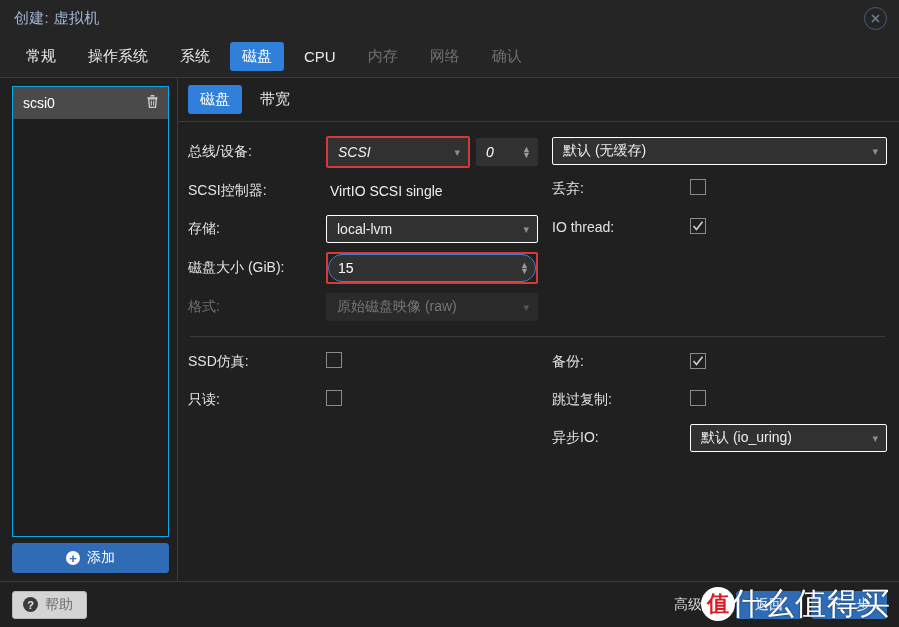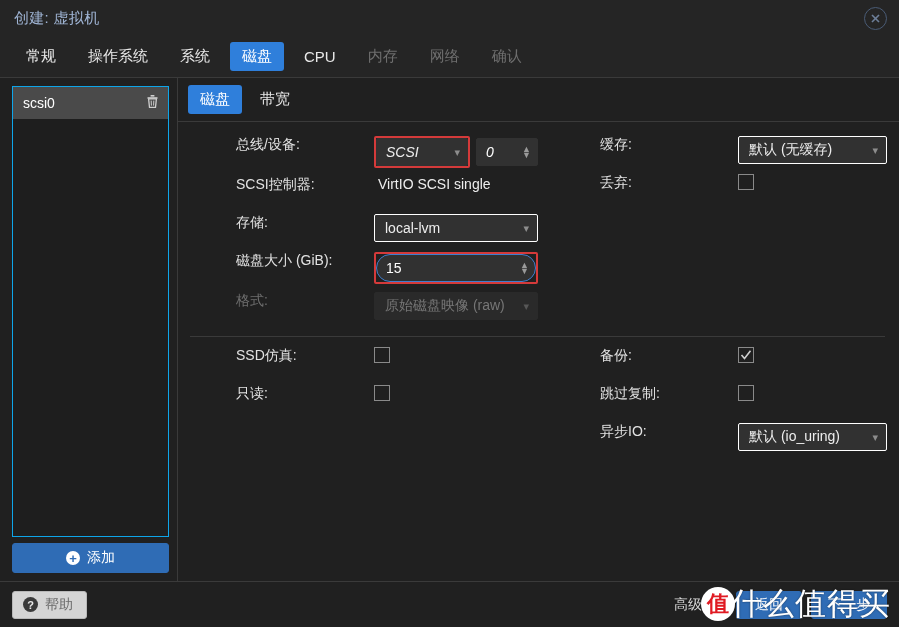--- a/index.html
+++ b/index.html
@@ -137,21 +137,21 @@
     flex: 1 1 auto;
     padding: 14px 12px 0 10px;
     display: flex; flex-direction: column;
     min-height: 0;
   }
   .form-cols { display: flex; }
   .col { display: flex; flex-direction: column; gap: 8px; }
   .col-left  { width: 350px; flex: 0 0 350px; }
   .col-right { flex: 1 1 auto; padding-left: 14px; }
 
-  .row { display: flex; align-items: flex-start; min-height: 30px; margin-left: 48px; }
+  .row { display: flex; align-items: center; min-height: 30px; }
   .lbl {
     color: #e2e2e2; font-size: 14px;
     flex: 0 0 auto; white-space: nowrap;
   }
   .col-left .lbl  { width: 138px; }
   .col-right .lbl { width: 138px; }
   .lbl.dim { color: #6d6d6d; }
   .ctl { flex: 1 1 auto; min-width: 0; }
 
   
@@ -400,38 +400,47 @@
                   <span class="caret">▾</span>
                 </div>
               </div>
             </div>
 
           </div>
 
           <div class="col col-right">
 
             <div class="row">
-              <div class="lbl">缓存:</div>
               <div class="ctl">
                 <div class="select">
                   <span>默认 (无缓存)</span>
                   <span class="caret">▾</span>
                 </div>
               </div>
             </div>
 
             <div class="row">
               <div class="lbl">丢弃:</div>
               <div class="ctl">
                 <span class="checkbox">
                   
                 </span>
               </div>
             </div>
 
+            <div class="row">
+              <div class="lbl">IO thread:</div>
+              <div class="ctl">
+                <span class="checkbox checked">
+                  <svg class="tick" width="12" height="12" viewBox="0 0 12 12">
+                    <polyline points="1.5,6 4.5,9.5 10.5,1.8" fill="none" stroke="#d0d0d0" stroke-width="1.6"></polyline>
+                  </svg>
+                </span>
+              </div>
+            </div>
 
           </div>
         </div>
 
         <div class="divider"></div>
 
         <div class="form-cols bottom-group">
 
           <div class="col col-left">
             <div class="row">

